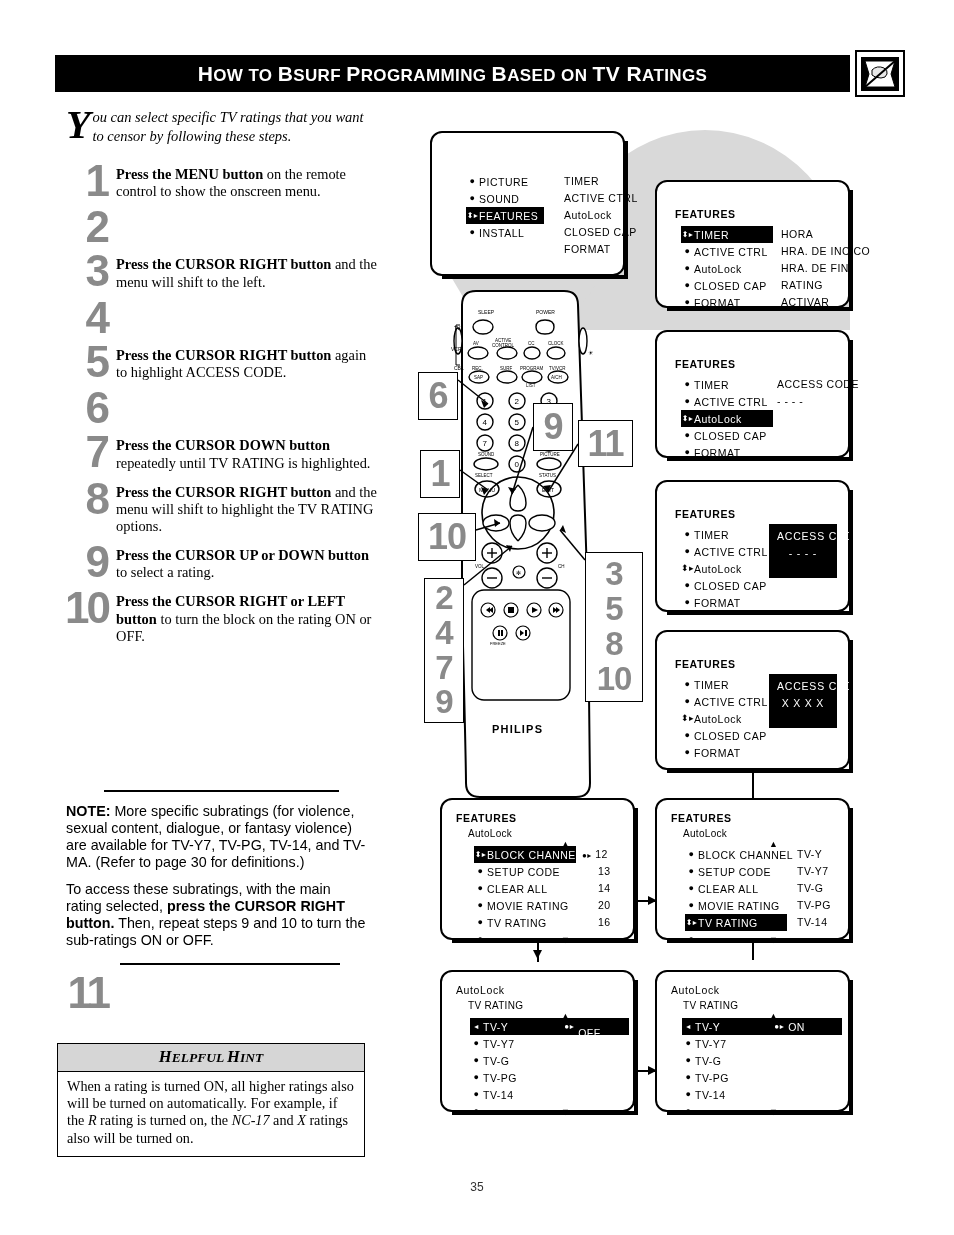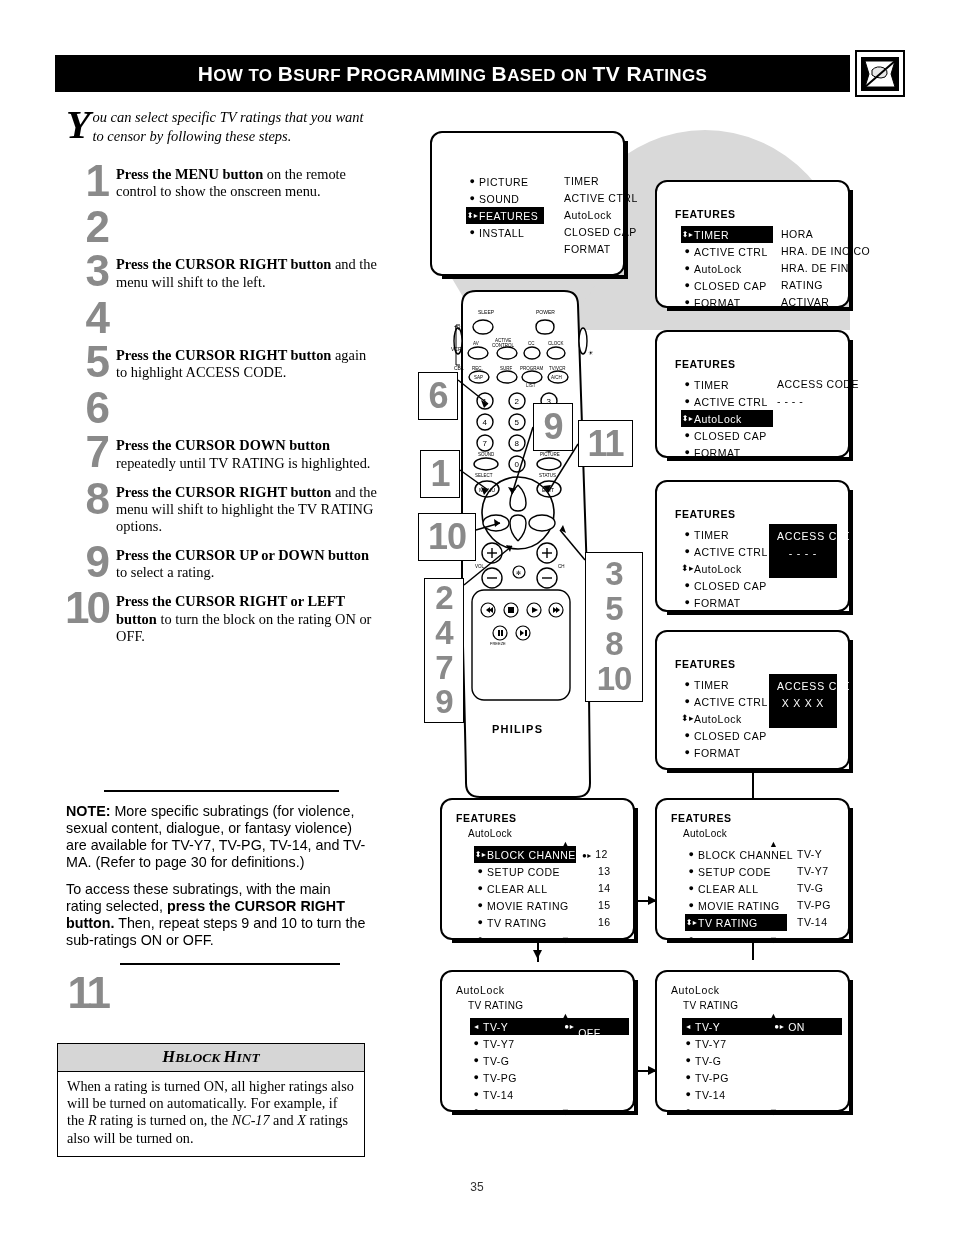--- a/index.html
+++ b/index.html
@@ -220,21 +220,21 @@
 <div class="rule-b"></div>
 
 <div class="step11">
   <div class="step">
     <div class="step-num wide">11</div>
   </div>
 </div>
 
 <div class="hint">
   <div class="hint-hd">
-    H<span class="sc">BLOCK </span>H<span class="sc">INT</span>
+    H<span class="sc">ELPFUL </span>H<span class="sc">INT</span>
   </div>
   <div class="hint-body">When a rating is turned ON, all higher ratings also will be turned on automatically.  For example, if the <i>R</i> rating is turned on, the <i>NC-17</i> and <i>X</i> ratings also will be turned on.</div>
 </div>
 
 <div class="pageno">35</div>
 
 <div class="swoosh"></div>
 <div class="swoosh2"></div>
 
 <div class="osd" style="left:430px;top:131px;width:195px;height:145px;z-index:2;">
@@ -425,21 +425,21 @@
           <span class="lbl">TV RATING</span>
         </div>
       <div class="mrow">
           <span class="bullet">●</span>
         </div>
     </div>
     <div class="vlist" style="left:140px;top:46px;">
       <div class="vrow"><span style="font-size:8px;">●▸</span> <span>12</span></div>
       <div class="vrow" style="padding-left:16px;">13</div>
       <div class="vrow" style="padding-left:16px;">14</div>
-      <div class="vrow" style="padding-left:16px;">15</div>
+      <div class="vrow" style="padding-left:16px;">20</div>
       <div class="vrow" style="padding-left:16px;">16</div>
     </div>
     <div class="arrow-dn" style="left:119px;top:136px;">▼</div>
   </div>
 </div>
 
 <div class="osd" style="left:655px;top:798px;width:195px;height:142px;z-index:2;">
   <div class="osd-inner">
     <div class="osd-title" style="left:14px;top:12px;">FEATURES</div>
     <div class="osd-sub" style="left:26px;top:28px;">AutoLock</div>

